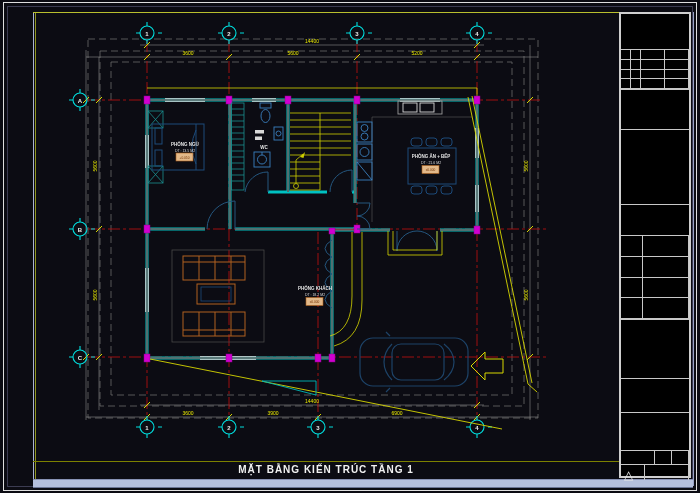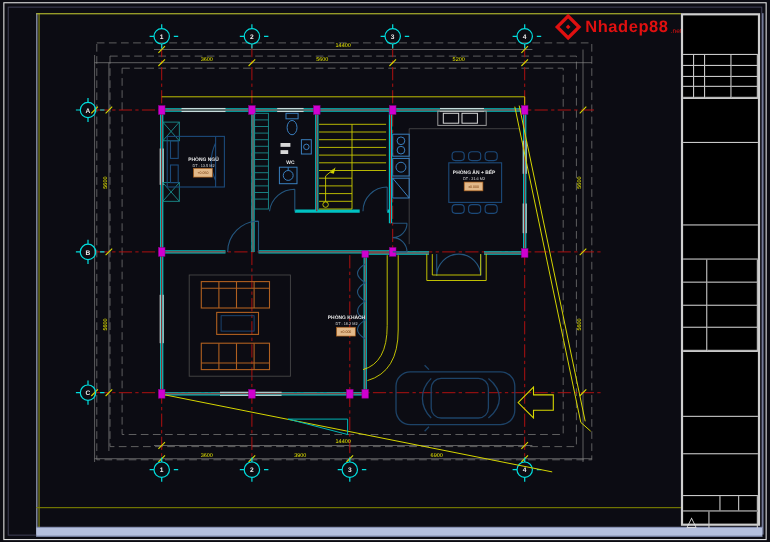--- a/index.html
+++ b/index.html
@@ -336,27 +336,20 @@
       <rect x="422" y="165.5" width="17" height="8" fill="#e2b98a" stroke="#b06018" stroke-width="0.6"></rect>
       <text class="roomlvl" x="430.5" y="171">±0.000</text>
 
       <text class="roomname" x="315" y="290">PHÒNG KHÁCH</text>
       <text class="roomarea" x="315" y="295.5">DT : 18.2 M2</text>
       <rect x="306" y="297.5" width="17" height="8" fill="#e2b98a" stroke="#b06018" stroke-width="0.6"></rect>
       <text class="roomlvl" x="314.5" y="303">±0.000</text>
     </g>
   </svg>
 
-  <div class="abs logo">
-    <span class="logo-diamond">
-        <span class="logo-diamond-inner"></span>
-      </span>
-    <span class="logo-text">Nhadep88</span>
-      <span class="logo-suffix">.net</span>
-  </div>
 
   <div class="abs tblock">
     <div class="tb" style="height:36px;"></div>
     <div class="tb tb-grid" style="height:40px;">
       <div></div>
         <div></div>
         <div></div>
         <div></div>
       <div></div>
         <div></div>
@@ -391,14 +384,17 @@
       <div style="width:34px;"></div>
         <div style="width:17px;"></div>
         <div style="flex:1;"></div>
     </div>
     <div class="tb tb-row" style="height:15px;border-bottom:none;">
       <div style="width:24px;"><span class="tri">△</span></div>
       <div style="flex:1;"></div>
     </div>
   </div>
 
+  <div class="abs title-bar">
+    <span>MẶT BẰNG KIẾN TRÚC TẦNG 1</span>
+  </div>
 
 </div>
 
 </body></html>

